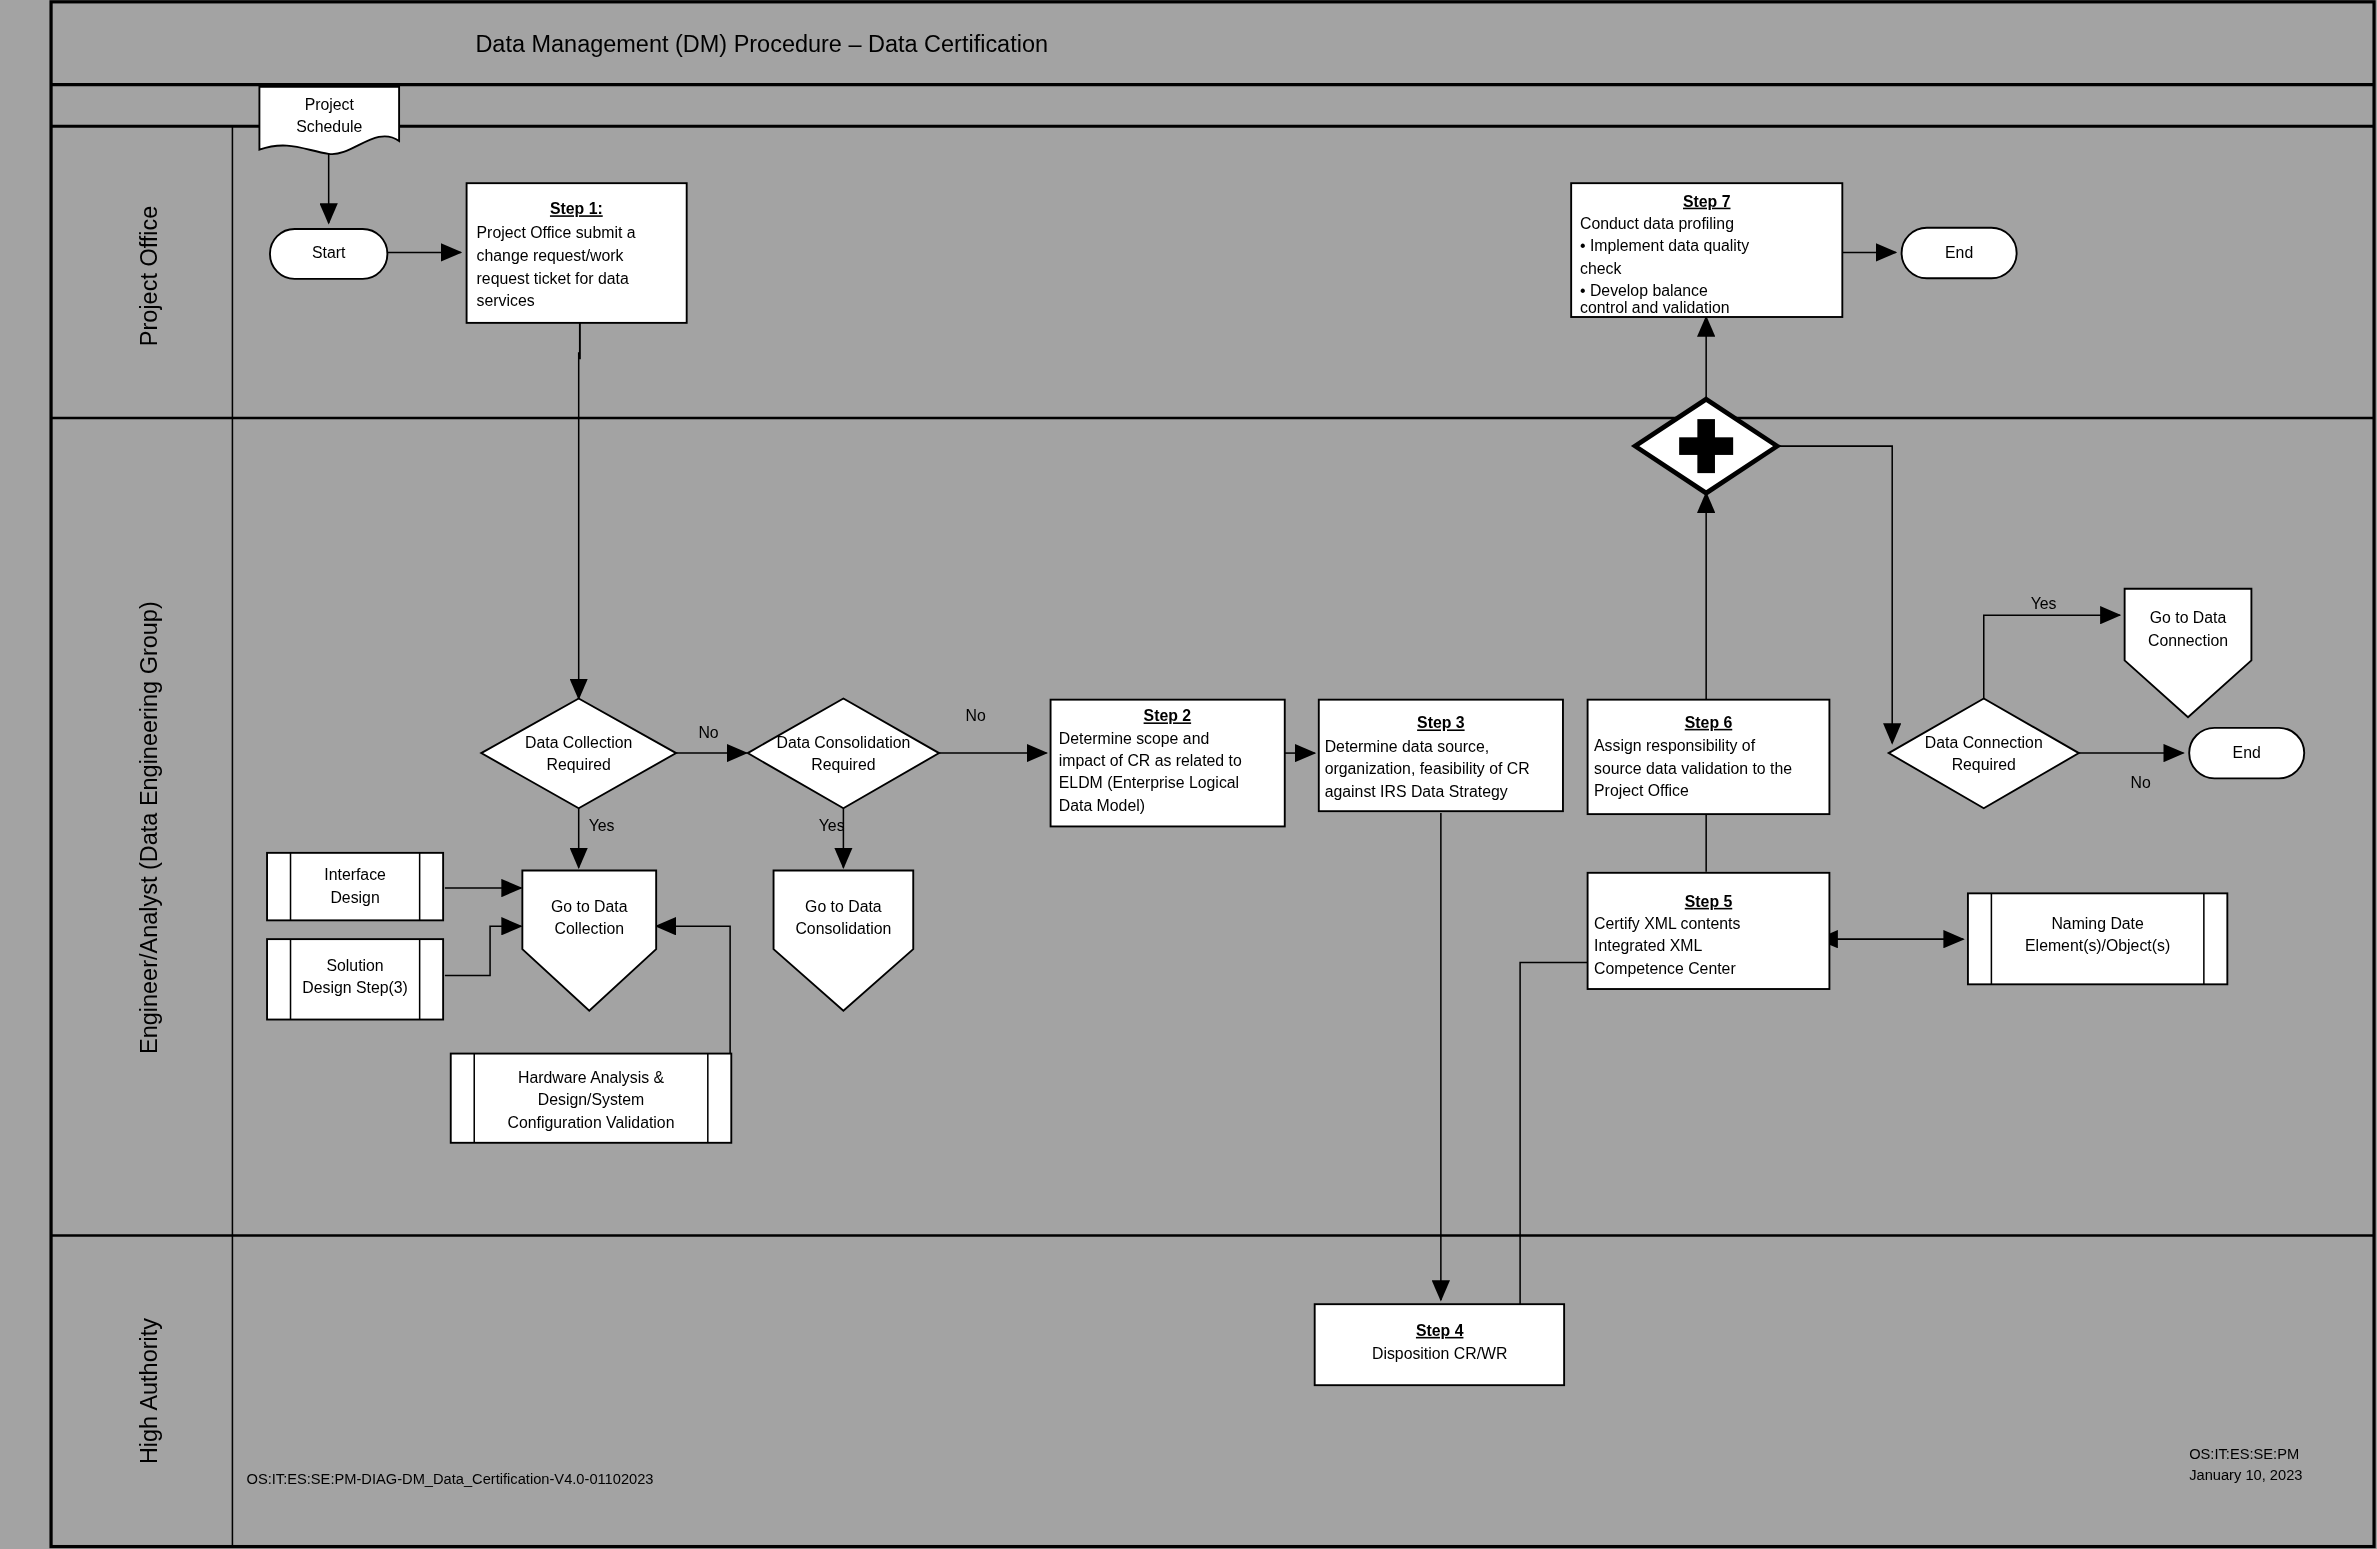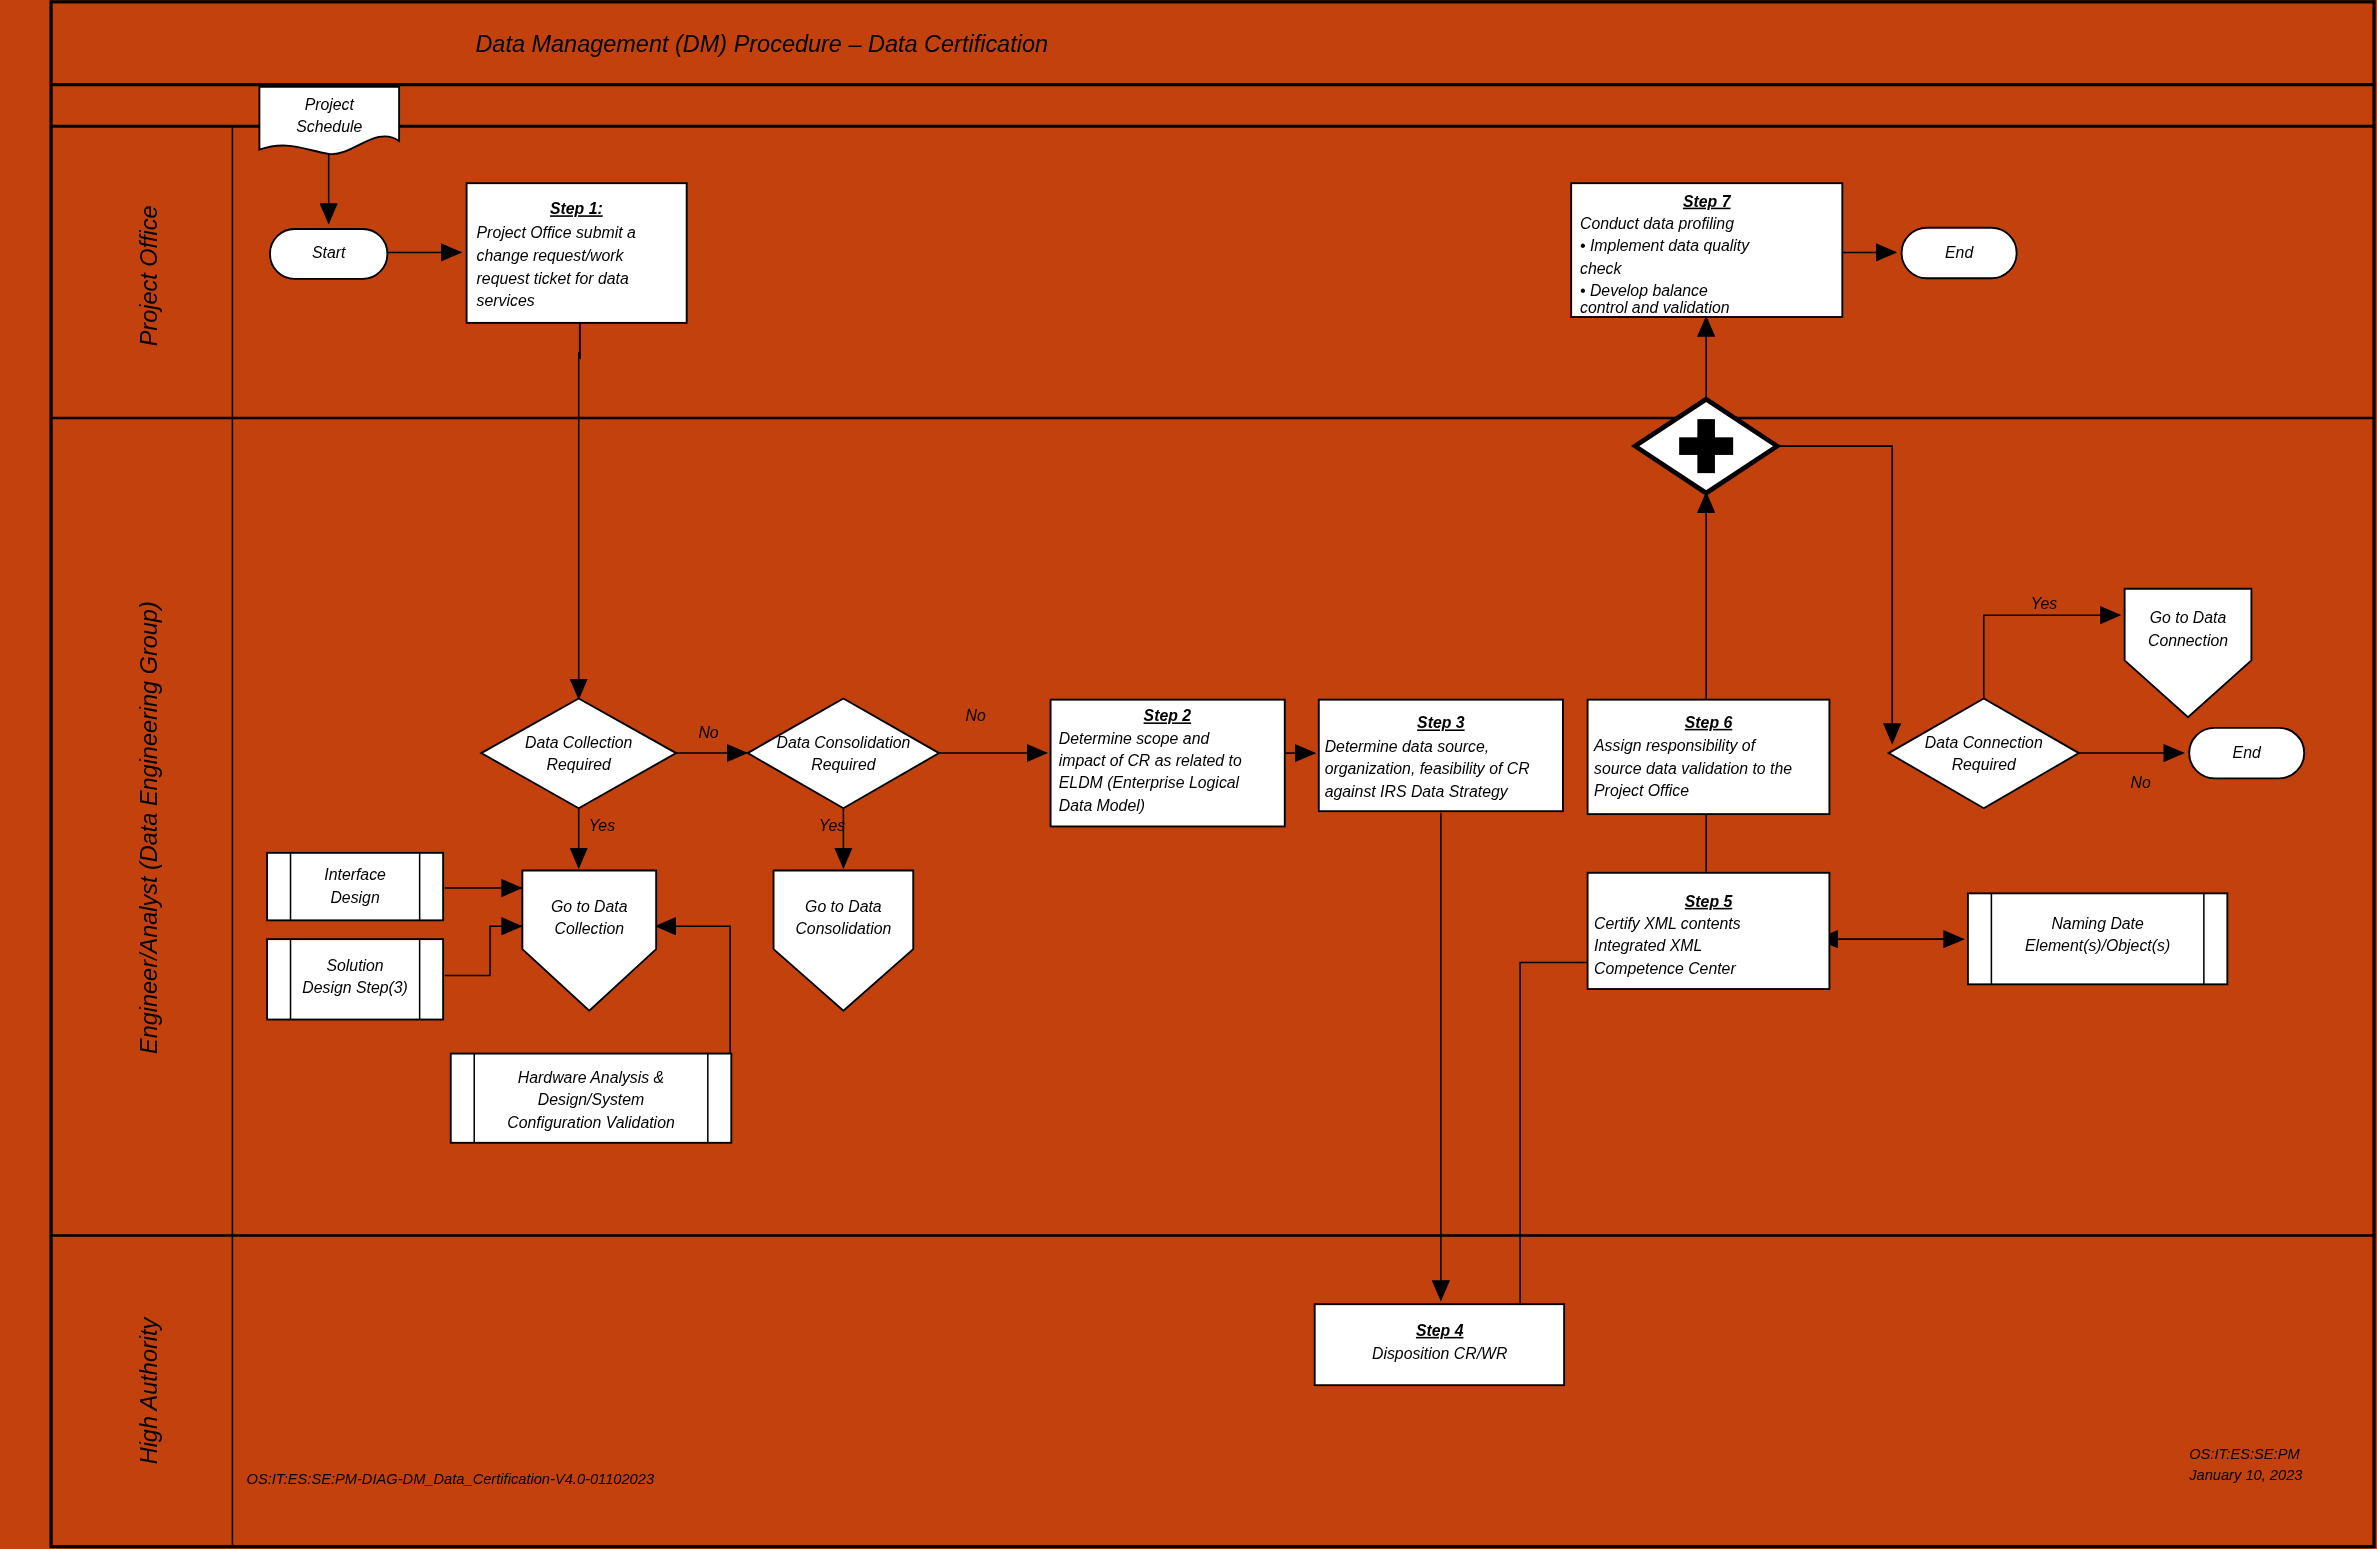--- a/index.html
+++ b/index.html
@@ -1,17 +1,17 @@
 <!DOCTYPE html>
 <html style="font-size:9.4px"><head>
 <meta charset="utf-8">
 <style>
   html,body{margin:0;padding:0;background:#ffffff;}
   body{width:2377px;height:1549px;font-family:"Liberation Sans",sans-serif;color:#000;}
-  #stage{position:relative;width:2377px;height:1549px;overflow:hidden;background:#c2410c;font-style:italic;}
+  #stage{position:relative;width:2377px;height:1549px;overflow:hidden;background:#a3a3a3;}
   svg{position:absolute;left:0;top:0;width:2377px;height:1549px;display:block;}
   text{font-family:"Liberation Sans",sans-serif;fill:#000;}
   .ttl{font-size:40px;}
   .lane{font-size:40px;}
   .nd{font-size:27px;}
   .ndb{font-size:27px;font-weight:bold;text-decoration:underline;}
   .lbl{font-size:27px;}
   .ft{font-size:25px;}
   .sh{fill:#ffffff;stroke:#000000;stroke-width:3.2;}
   .shthick{fill:#ffffff;stroke:#000000;stroke-width:8;}

